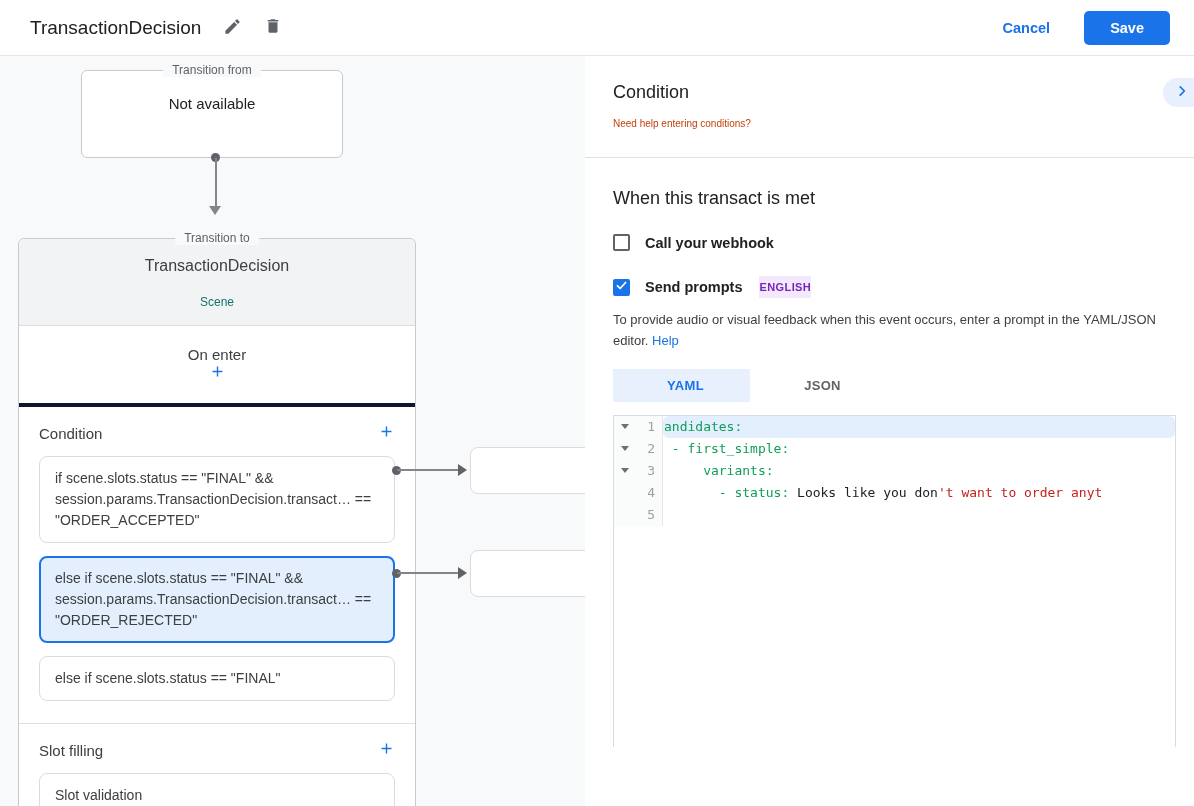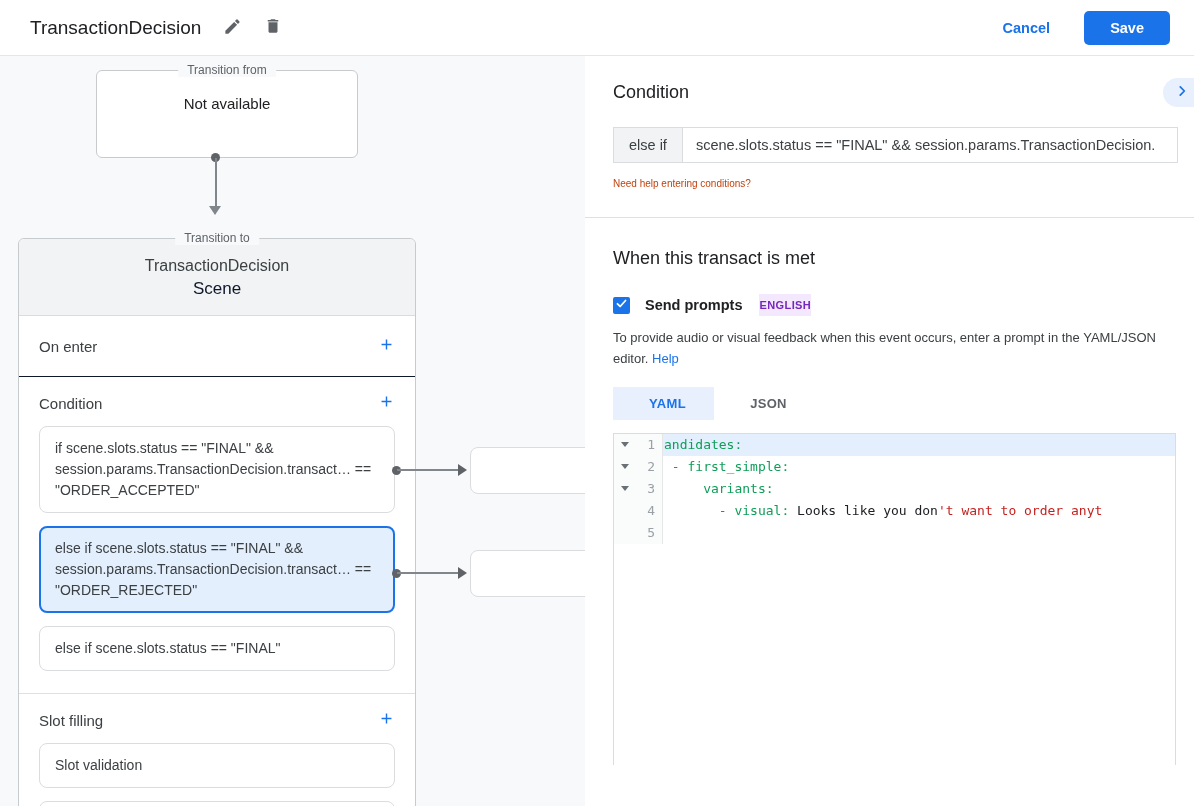--- a/index.html
+++ b/index.html
@@ -17,46 +17,46 @@
     font-family:inherit; cursor:pointer; }
   .save-btn { background:#1a73e8; color:#fff; border:none; border-radius:5px;
     padding:9px 26px; font-size:14.5px; font-weight:bold; font-family:inherit; cursor:pointer; }
 
   
   .main { display:flex; height:750px; }
 
   
   .canvas { position:relative; width:585px; height:750px; background:#f8f9fa; overflow:hidden; flex:none; }
 
-  .tfrom-box { position:absolute; left:96px; top:14px; width:262px; height:88px;
+  .tfrom-box { position:absolute; left:81px; top:14px; width:262px; height:88px;
     background:#fff; border:1px solid #c8cbce; border-radius:6px; }
   .fieldset-legend { position:absolute; top:-8px; left:50%; transform:translateX(-50%);
     background:#f8f9fa; padding:0 9px; font-size:12px; color:#5f6368; white-space:nowrap; }
   .tfrom-content { display:flex; align-items:center; justify-content:center; height:76%;
     font-size:15px; color:#202124;text-align:right; }
 
   .conn-dot { position:absolute; width:9px; height:9px; border-radius:50%; background:#5f6368; }
   .vline { position:absolute; width:2px; background:#80868b; }
   .arrow-down { position:absolute; width:0; height:0;
     border-left:6px solid transparent; border-right:6px solid transparent; border-top:9px solid #80868b; }
   .hline { position:absolute; height:2px; background:#80868b; }
   .arrow-right { position:absolute; width:0; height:0;
     border-top:6px solid transparent; border-bottom:6px solid transparent; border-left:9px solid #5f6368; }
 
   .scene-container { position:absolute; left:18px; top:182px; width:398px; height:600px;
     background:#fff; border:1px solid #c8cbce; border-radius:6px 6px 0 0; }
   .scene-header { background:#f1f3f4; border-bottom:1px solid #dadce0; border-radius:6px 6px 0 0;
     text-align:center; padding:18px 10px 16px; }
   .scene-name { font-size:16px; color:#3c4043; }
-  .scene-type { font-size:17px; color:#0f172a; margin-top:4px; }
+  .scene-type { font-size:12px; color:#0f766e; margin-top:20px; }
 
   .section-row { display:flex; align-items:center; justify-content:space-between; padding:20px; }
   .section-label { font-size:15px; color:#3c4043; }
   .plus-btn { background:none; border:none; cursor:pointer; display:flex; align-items:center; padding:0; }
-  .sect { border-bottom:1px solid #0f172a; }
+  .sect { border-bottom:4px solid #0f172a;flex-direction:column; }
   .sect-pad { padding:16px 20px 22px; border-bottom:1px solid #e0e0e0; }
   .sect-head { display:flex; align-items:center; justify-content:space-between; }
 
   .cond-card { margin-top:13px; border:1px solid #dadce0; border-radius:8px; background:#fff;
     padding:11px 15px; font-size:14px; line-height:21px; color:#3c4043; cursor:pointer;
     word-break:break-word; }
   .cond-card.selected { border:2px solid #1a73e8; background:#e3effd; padding:10px 14px; }
 
   
   .panel { width:609px; background:#fff; flex:none; position:relative; }
@@ -79,35 +79,35 @@
     background:#fff; flex:none; cursor:pointer; }
   .checkbox.checked { background:#1a73e8; border-color:#1a73e8; display:flex;
     align-items:center; justify-content:center; }
   .check-label { margin-left:15px; font-size:14.5px; font-weight:bold; color:#202124; }
   .lang-badge { margin-left:17px; background:#f3e8fd; color:#7627bb; font-size:11px;
     font-weight:bold; letter-spacing:0.4px; padding:5px 0; }
   .desc { margin-top:12px; font-size:13px; color:#3c4043; line-height:1.6; max-width:560px; }
   .desc a { color:#1a73e8; text-decoration:none; cursor:pointer; }
 
   .tabs { display:flex; margin-top:17px; }
-  .tab { width:101px; height:33px; display:flex; align-items:center; justify-content:center;
+  .tab { width:137px; height:33px; display:flex; align-items:center; justify-content:center;
     font-size:13px; font-weight:bold; letter-spacing:0.3px; color:#5f6368; cursor:pointer;padding-left:8px; }
   .tab.active { background:#e8f0fe; color:#1a73e8; }
 
   .editor { margin-top:13px; margin-right:2px; border:1px solid #dadce0; border-bottom:none;
     height:332px; background:#fff; overflow:hidden; font-family:"DejaVu Sans Mono", monospace; }
   .code-line { display:flex; height:22px; }
   .gutter { width:49px; flex:none; background:#fafbfb; border-right:1px solid #e4e6e8;
     display:flex; align-items:center; position:relative; }
   .fold-arrow { position:absolute; left:7px; width:0; height:0;
     border-left:4px solid transparent; border-right:4px solid transparent;
     border-top:5px solid #6b7075; cursor:pointer; }
   .line-num { width:100%; text-align:right; padding-right:7px; font-size:13px; color:#9aa0a6; }
   .code { flex:1; white-space:pre; font-size:13px; line-height:22px; padding-left:1px;
-    overflow:hidden; cursor:text; }
+    overflow:hidden; cursor:text;border-radius:6px; }
   .code.hl { background:#e3effd; }
   .tok-key { color:#0f9d58; }
   .tok-text { color:#202124; }
   .tok-err { color:#c5221f; }
 
   .target-box { position:absolute; width:130px; height:47px; background:#fff;
     border:1px solid #dadce0; border-radius:8px; cursor:pointer; }
 </style>
 </head>
 <body>
@@ -215,30 +215,30 @@
 
     <div class="panel-sec1">
       <h2 class="panel-h2">Condition</h2>
       <button class="chevron-pill">
         <span>
           <svg width="14" height="14" viewBox="0 0 24 24" fill="none" stroke="#1a73e8" stroke-width="3" stroke-linecap="round" stroke-linejoin="round">
               <polyline points="9 5 16 12 9 19"></polyline>
             </svg>
         </span>
       </button>
-      <div class="cond-row">
-        <span class="cond-prefix">else if</span>
-        <input class="cond-input" type="text" value="scene.slots.status == &quot;FINAL&quot; &amp;&amp; session.params.TransactionDecision." style="">
-      </div>
       <a class="help-link">Need help entering conditions?</a>
     </div>
 
     <div class="panel-sec2">
       <h2 class="panel-h2">When this transact is met</h2>
 
+      <div class="check-row">
+        <span class="checkbox"></span>
+        <span class="check-label">Call your webhook</span>
+      </div>
 
       <div class="check-row">
         <span class="checkbox checked">
           <span>
             <svg width="13" height="13" viewBox="0 0 24 24" fill="none" stroke="#fff" stroke-width="3.2" stroke-linecap="round" stroke-linejoin="round">
                 <polyline points="4.5 12.5 9.5 17.5 19.5 6.5"></polyline>
               </svg>
           </span>
         </span>
         <span class="check-label">Send prompts</span>
@@ -271,21 +271,21 @@
           <div class="gutter">
             <span class="fold-arrow"></span>
             <span class="line-num">3</span>
           </div>
           <div class="code"><span class="tok-key">     variants:</span></div>
         </div>
         <div class="code-line">
           <div class="gutter">
             <span class="line-num">4</span>
           </div>
-          <div class="code"><span class="tok-key">       - visual:</span><span class="tok-text"> Looks like you don</span><span class="tok-err">'t want to order anyt</span></div>
+          <div class="code"><span class="tok-key">       - status:</span><span class="tok-text"> Looks like you don</span><span class="tok-err">'t want to order anyt</span></div>
         </div>
         <div class="code-line">
           <div class="gutter">
             <span class="line-num">5</span>
           </div>
           <div class="code"></div>
         </div>
       </div>
     </div>
   </div>

